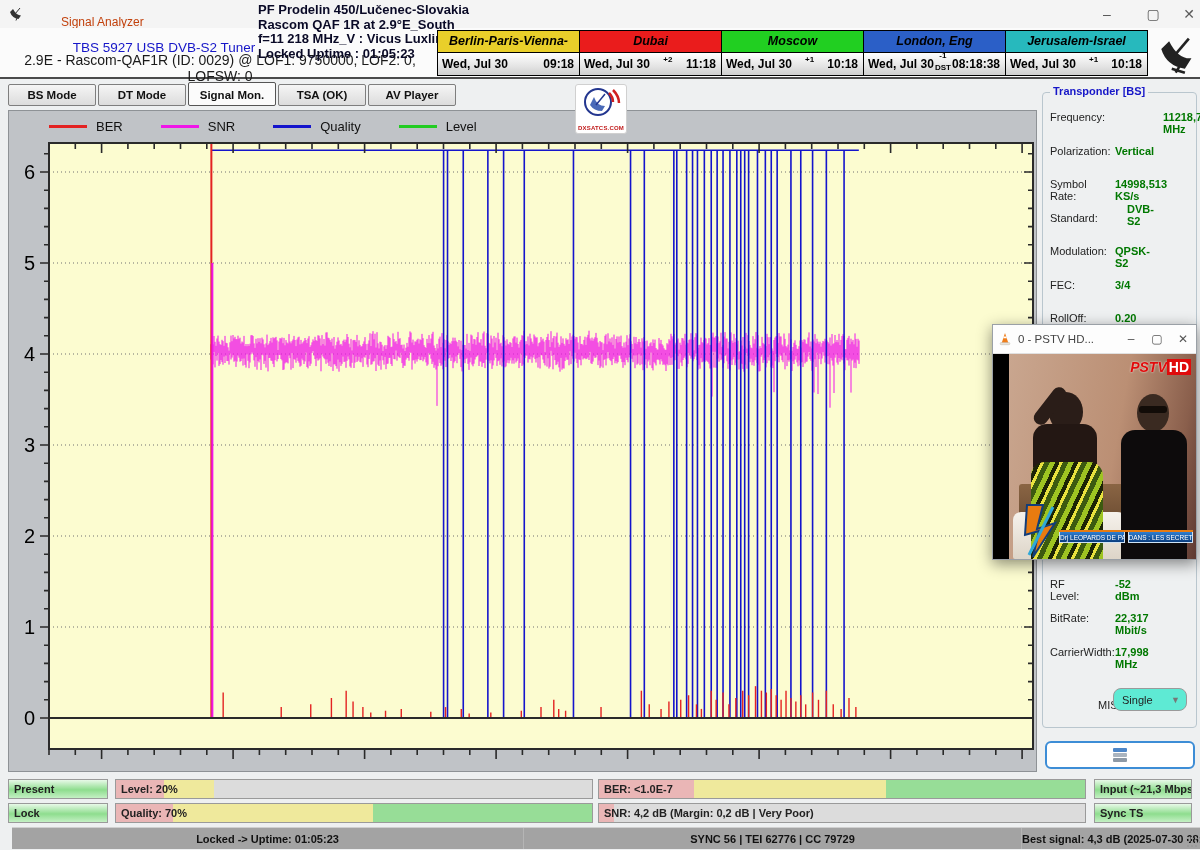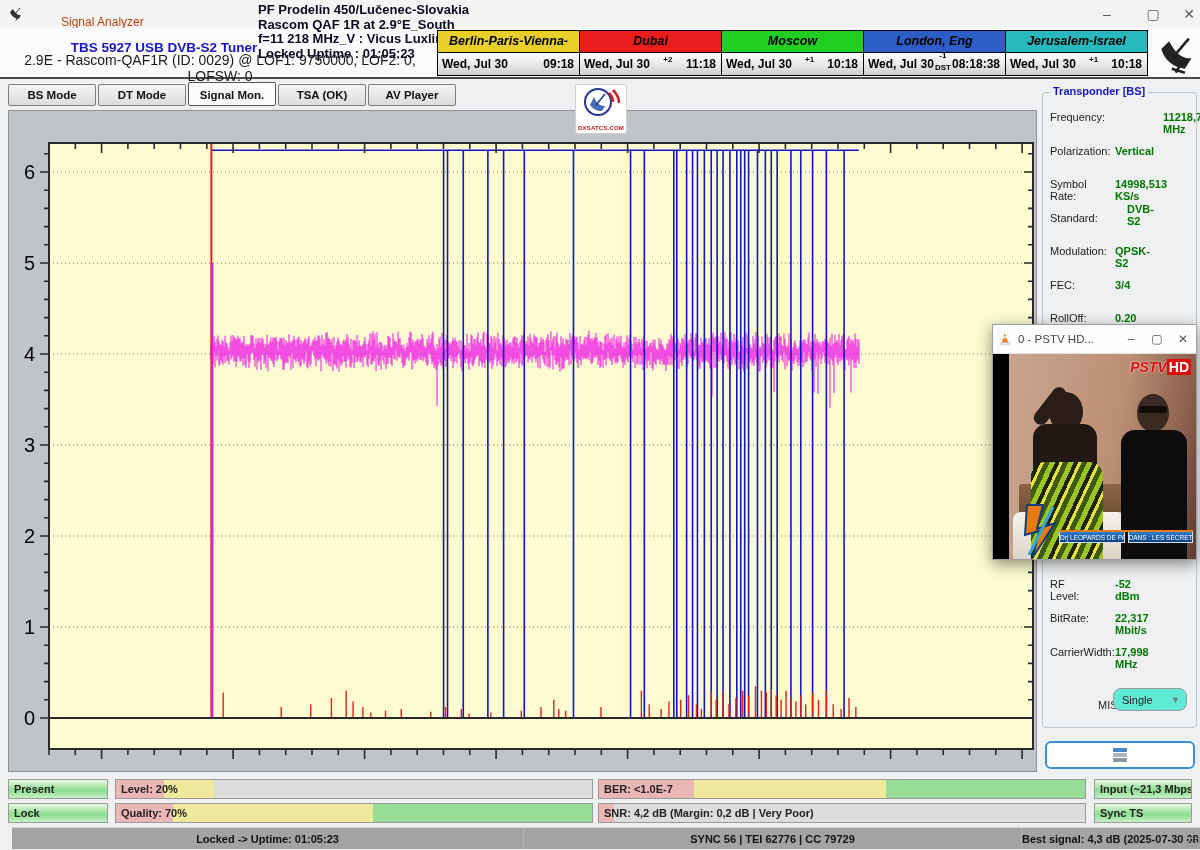--- a/index.html
+++ b/index.html
@@ -7,21 +7,21 @@
   body { font-family:"Liberation Sans", sans-serif; background:#eef0f1; position:relative; overflow:hidden; }
   .abs { position:absolute; }
 
   
   #titlebar { left:0; top:0; width:1200px; height:28px; background:#f4f4f4; }
   #app-title { left:30px; top:15px; font-size:12px; color:#c2410c;margin-left:31px; }
   #app-icon { left:8px; top:5px; }
   .winbtn { top:2px; width:34px; height:24px; color:#5a5a5a; font-size:14px; text-align:center; line-height:24px; }
   #infostrip { left:0; top:28px; width:1200px; height:49px; background:#fbfbfb; }
   #topsep { left:0; top:77px; width:1200px; height:2px; background:#4b4b4b; }
-  #tuner-title { left:0; top:40px; width:300px; text-align:center; font-size:13.5px; font-weight:bold; color:#1616c8;padding-left:28px; }
+  #tuner-title { left:0; top:40px; width:300px; text-align:center; font-size:13.5px; font-weight:normal; color:#1616c8;padding-left:28px; }
   #tuner-sub { left:0; top:52px; width:440px; text-align:center; font-size:14px; color:#1a1a1a; }
   #site-info { left:258px; top:3px; font-size:13px; font-weight:bold; color:#090926; line-height:14.5px; white-space:nowrap; }
 
   
   #clockbar { left:437px; top:30px; width:711px; height:46px; display:flex; }
   .clock-cell { flex:1; border:1px solid #000; border-right:none; }
   .clock-cell:last-child { border-right:1px solid #000; }
   .clock-city { height:22px; text-align:center; font-size:12.5px; font-weight:bold; font-style:italic; color:#000; line-height:21px; border-bottom:1px solid #000; overflow:hidden; }
   .clock-time { height:22px; background:linear-gradient(#ffffff,#e4e4e4 60%,#cfcfcf); display:flex; align-items:center; font-size:12px; font-weight:bold; color:#000; }
   .clock-date { padding-left:4px; white-space:nowrap; }
@@ -162,20 +162,30 @@
 
 <div class="abs" id="tabs">
     <div class="tab">BS Mode</div>
     <div class="tab">DT Mode</div>
     <div class="tab active">Signal Mon.</div>
     <div class="tab">TSA (OK)</div>
     <div class="tab">AV Player</div>
   </div>
 
 <div class="abs" id="chart-panel">
+  <div class="abs" id="legend">
+      <span class="leg-line" style="background: rgb(227, 34, 34);"></span>
+      <span class="leg-label">BER</span>
+      <span class="leg-line" style="background: rgb(240, 21, 232);"></span>
+      <span class="leg-label">SNR</span>
+      <span class="leg-line" style="background: rgb(20, 20, 204);"></span>
+      <span class="leg-label">Quality</span>
+      <span class="leg-line" style="background: rgb(34, 204, 34);"></span>
+      <span class="leg-label">Level</span>
+    </div>
   <svg class="abs" id="plot-svg" width="1029" height="636" viewBox="0 26 1029 636">
       <rect x="40" y="32" width="984" height="606" fill="#fcfcd0"></rect>
       <line x1="40" y1="516" x2="1024" y2="516" stroke="#707070" stroke-width="1" stroke-dasharray="1,3"></line>
       <line x1="40" y1="425" x2="1024" y2="425" stroke="#707070" stroke-width="1" stroke-dasharray="1,3"></line>
       <line x1="40" y1="334" x2="1024" y2="334" stroke="#707070" stroke-width="1" stroke-dasharray="1,3"></line>
       <line x1="40" y1="243" x2="1024" y2="243" stroke="#707070" stroke-width="1" stroke-dasharray="1,3"></line>
       <line x1="40" y1="152" x2="1024" y2="152" stroke="#707070" stroke-width="1" stroke-dasharray="1,3"></line>
       <line x1="40" y1="61" x2="1024" y2="61" stroke="#707070" stroke-width="1" stroke-dasharray="1,3"></line>
       <line x1="202.36" y1="39.15999999999997" x2="849.832" y2="39.15999999999997" stroke="#1414cc" stroke-width="1.5"></line>
       <path d="M202 233.2V248.5M203 234.7V249.2M204 233.3V253.4M205 225.0V240.9M206 230.8V256.4M207 234.8V245.0M208 227.5V249.6M209 224.6V242.2M210 230.6V254.9M211 233.2V253.1M212 233.9V249.0M213 228.8V251.1M214 230.1V253.7M215 234.8V245.6M216 224.9V252.0M217 231.8V244.7M218 232.2V250.1M219 236.3V250.0M220 239.6V253.6M221 231.3V242.5M222 224.6V248.5M223 230.2V246.6M224 224.0V244.2M225 227.4V250.7M226 225.8V249.7M227 228.1V255.9M228 228.2V250.5M229 224.7V244.6M230 227.8V246.7M231 226.7V250.7M232 232.5V250.0M233 230.5V247.7M234 231.5V254.6M235 224.9V247.5M236 235.1V253.9M237 233.0V256.6M238 235.2V243.4M239 233.0V249.8M240 234.9V257.2M241 232.7V251.5M242 224.3V243.4M243 224.0V241.4M244 225.0V242.7M245 232.4V249.4M246 236.9V255.8M247 227.8V246.2M248 232.4V258.7M249 227.2V250.0M250 230.9V251.4M251 227.2V248.5M252 232.3V259.0M253 226.6V243.4M254 228.4V244.3M255 233.3V252.9M256 236.4V249.8M257 232.4V256.6M258 223.6V243.8M259 234.1V260.4M260 232.5V247.0M261 230.1V246.9M262 226.9V249.6M263 231.5V249.9M264 226.3V252.9M265 227.4V256.1M266 226.7V249.2M267 225.9V244.1M268 229.4V250.4M269 239.0V248.0M270 230.5V243.9M271 227.1V244.1M272 227.7V248.0M273 226.5V249.4M274 232.2V259.0M275 226.9V258.5M276 234.3V252.4M277 229.1V251.3M278 231.5V251.4M279 232.4V252.4M280 223.1V244.6M281 230.5V247.2M282 232.3V258.7M283 230.2V242.1M284 228.5V257.1M285 224.9V248.1M286 229.0V248.7M287 235.1V251.7M288 228.5V246.8M289 226.4V249.9M290 225.7V251.7M291 233.3V255.7M292 228.9V254.7M293 232.7V247.6M294 231.3V249.3M295 229.8V253.0M296 227.0V250.4M297 229.0V241.6M298 232.1V256.0M299 227.5V257.4M300 225.2V250.4M301 236.0V254.9M302 234.2V252.7M303 231.3V241.9M304 228.4V240.0M305 230.0V244.6M306 225.8V248.1M307 229.1V255.1M308 230.0V247.3M309 224.3V249.6M310 224.7V248.6M311 227.4V247.2M312 234.5V260.3M313 224.1V242.8M314 233.1V245.5M315 228.0V247.2M316 234.6V248.3M317 221.5V252.8M318 221.3V248.4M319 226.7V251.7M320 227.2V255.0M321 229.1V250.3M322 231.1V255.9M323 227.6V242.4M324 234.8V260.0M325 226.0V253.3M326 237.7V253.3M327 234.2V255.1M328 230.7V257.7M329 226.4V248.6M330 229.5V260.7M331 233.8V251.2M332 232.9V254.9M333 234.7V252.8M334 229.9V245.6M335 228.6V250.9M336 231.1V250.6M337 228.6V256.8M338 223.0V249.8M339 226.0V245.5M340 232.7V248.4M341 236.3V255.4M342 227.9V256.8M343 239.4V251.8M344 229.3V243.5M345 228.9V257.0M346 229.2V251.6M347 231.0V245.6M348 223.9V251.0M349 235.3V249.7M350 229.3V245.8M351 233.9V250.9M352 235.6V251.4M353 235.2V247.3M354 232.9V255.9M355 230.4V245.8M356 226.1V246.7M357 233.1V244.0M358 239.1V253.5M359 232.7V256.2M360 229.4V247.9M361 222.3V242.5M362 235.0V253.7M363 222.8V253.2M364 220.2V250.6M365 228.3V250.2M366 222.7V247.2M367 236.5V260.0M368 221.2V243.9M369 232.3V253.7M370 237.4V255.0M371 230.7V249.5M372 231.1V258.7M373 233.7V244.9M374 240.0V249.3M375 235.4V253.7M376 234.1V245.9M377 237.9V258.2M378 234.2V252.9M379 224.8V252.6M380 225.9V246.9M381 226.9V246.8M382 236.1V253.0M383 235.6V255.0M384 222.4V244.0M385 228.1V248.0M386 231.2V248.3M387 230.1V239.5M388 232.8V249.7M389 220.8V245.1M390 227.9V246.2M391 227.2V246.9M392 234.0V241.8M393 233.7V252.1M394 237.5V257.0M395 233.6V254.6M396 240.0V254.8M397 236.7V248.6M398 231.9V246.7M399 235.7V247.0M400 226.2V249.7M401 220.4V241.5M402 221.6V241.8M403 231.5V258.6M404 228.6V249.5M405 234.1V248.9M406 230.4V252.6M407 230.7V248.5M408 228.8V250.6M409 227.7V248.1M410 232.5V245.5M411 228.3V249.2M412 229.1V249.0M413 222.9V245.7M414 227.2V250.3M415 234.2V248.4M416 236.0V246.0M417 237.0V251.4M418 227.9V254.8M419 232.1V253.5M420 224.1V241.9M421 232.2V243.0M422 227.6V247.7M423 222.8V253.0M424 220.8V250.8M425 234.5V256.8M426 237.0V254.2M427 239.6V258.6M428 232.9V294.9M429 237.4V255.2M430 227.7V248.4M431 225.6V252.0M432 236.1V254.8M433 222.1V253.5M434 231.8V258.3M435 228.2V246.2M436 237.3V249.8M437 229.0V256.0M438 224.1V241.2M439 230.4V247.8M440 233.8V247.1M441 231.7V243.8M442 233.0V250.0M443 230.2V246.5M444 226.6V257.2M445 230.1V251.5M446 226.7V250.1M447 229.7V245.5M448 231.1V252.2M449 235.4V243.8M450 229.0V242.0M451 238.3V247.9M452 229.7V256.1M453 239.1V260.4M454 233.7V245.8M455 234.0V248.4M456 234.0V252.2M457 237.6V247.9M458 222.9V246.8M459 239.0V252.9M460 231.9V258.9M461 239.9V251.3M462 223.6V246.6M463 224.5V253.5M464 232.9V255.3M465 228.0V252.7M466 228.4V248.5M467 233.8V246.1M468 226.0V245.3M469 221.2V244.1M470 231.4V255.0M471 231.8V250.4M472 228.2V250.7M473 234.5V255.8M474 222.4V252.1M475 220.5V251.9M476 234.8V257.1M477 237.2V248.7M478 222.1V242.2M479 222.8V240.9M480 231.9V249.8M481 232.7V252.4M482 224.5V249.3M483 227.6V257.9M484 236.3V254.4M485 225.0V249.4M486 231.5V242.9M487 226.7V246.9M488 239.1V254.9M489 221.7V250.2M490 228.2V249.4M491 232.8V253.8M492 231.8V247.4M493 235.2V255.4M494 224.2V251.4M495 226.2V250.3M496 229.7V256.3M497 234.5V255.4M498 228.3V251.8M499 232.8V249.2M500 233.6V252.3M501 231.1V249.5M502 231.9V246.8M503 236.0V252.6M504 227.4V249.3M505 225.5V252.7M506 225.4V247.2M507 231.6V251.5M508 226.6V249.8M509 233.0V247.4M510 236.6V257.1M511 230.7V252.0M512 228.9V242.6M513 224.2V255.0M514 224.9V253.5M515 219.9V245.7M516 233.5V247.1M517 230.2V244.6M518 233.1V244.5M519 225.4V251.6M520 234.4V247.9M521 222.7V248.3M522 227.4V245.6M523 230.7V251.8M524 232.7V246.5M525 223.5V243.6M526 225.4V247.9M527 226.8V251.5M528 226.3V247.2M529 235.3V256.6M530 232.1V246.2M531 231.2V257.5M532 226.0V243.8M533 229.4V244.4M534 227.7V248.5M535 230.6V252.1M536 241.0V254.4M537 229.0V243.9M538 226.0V255.6M539 222.8V247.3M540 229.1V257.6M541 236.0V255.8M542 220.2V239.8M543 231.2V244.8M544 227.2V258.3M545 225.0V243.7M546 236.6V249.1M547 225.4V254.1M548 221.6V253.3M549 231.7V250.7M550 235.9V256.4M551 233.7V260.7M552 225.3V246.9M553 231.9V258.7M554 227.4V257.2M555 232.8V257.6M556 234.7V250.0M557 227.3V246.4M558 229.1V248.8M559 228.4V248.6M560 233.0V254.3M561 222.1V240.2M562 229.1V253.1M563 225.5V245.2M564 223.7V247.7M565 225.0V250.6M566 227.7V241.7M567 225.9V247.7M568 226.2V252.0M569 231.5V256.8M570 238.4V248.3M571 225.1V249.0M572 233.0V254.3M573 232.9V245.2M574 234.2V248.4M575 228.9V247.2M576 225.7V247.3M577 233.9V248.2M578 226.3V247.6M579 223.8V246.3M580 219.7V249.0M581 227.4V240.9M582 229.5V252.3M583 226.6V253.0M584 229.8V250.6M585 227.7V245.2M586 226.2V246.9M587 221.9V246.4M588 226.8V243.9M589 231.4V254.1M590 235.7V249.6M591 230.0V257.1M592 231.2V255.5M593 231.4V243.3M594 239.1V256.7M595 232.5V248.9M596 224.8V248.1M597 223.3V254.4M598 233.2V247.5M599 222.3V241.0M600 230.4V247.3M601 227.5V249.1M602 231.4V250.2M603 226.3V254.1M604 233.9V248.0M605 223.6V245.8M606 237.5V252.3M607 228.0V250.0M608 225.4V252.5M609 231.5V251.1M610 225.5V244.6M611 231.0V244.6M612 224.6V247.8M613 235.1V251.1M614 236.7V256.8M615 231.5V251.1M616 236.5V254.2M617 230.7V246.8M618 224.2V249.0M619 234.1V251.3M620 227.5V246.4M621 223.2V243.9M622 230.3V241.9M623 233.0V247.8M624 238.0V251.2M625 225.8V244.5M626 232.3V257.2M627 226.0V244.4M628 233.1V253.7M629 230.9V252.6M630 228.0V243.4M631 231.0V254.2M632 236.6V244.8M633 227.3V253.3M634 230.5V259.2M635 226.0V243.9M636 230.1V253.7M637 237.8V248.3M638 229.6V257.2M639 235.5V250.5M640 235.2V248.7M641 232.4V254.3M642 231.3V241.6M643 235.0V257.1M644 228.4V259.4M645 232.1V250.9M646 228.6V252.4M647 237.0V254.4M648 238.5V248.8M649 238.6V248.2M650 227.1V249.2M651 232.6V253.4M652 228.9V248.2M653 233.2V250.4M654 234.5V253.9M655 237.3V252.9M656 238.8V254.2M657 238.8V260.0M658 232.2V252.9M659 233.4V254.3M660 228.2V245.4M661 229.7V254.0M662 222.8V246.9M663 225.3V253.8M664 227.7V246.2M665 223.1V249.7M666 233.6V249.1M667 231.7V242.7M668 229.5V258.0M669 227.5V245.2M670 238.7V257.9M671 231.7V242.7M672 233.9V251.5M673 227.0V255.1M674 227.4V249.0M675 229.7V246.9M676 222.8V245.4M677 233.6V248.3M678 231.6V256.2M679 232.3V252.9M680 228.9V242.0M681 228.4V244.8M682 222.2V247.7M683 228.2V245.9M684 228.9V250.3M685 239.3V248.1M686 226.2V245.6M687 222.1V242.6M688 223.4V249.1M689 236.9V258.6M690 234.0V254.2M691 233.7V257.7M692 226.6V247.2M693 231.1V251.3M694 232.2V250.7M695 229.0V249.9M696 226.8V250.9M697 227.6V249.2M698 233.4V250.2M699 232.1V251.0M700 227.1V252.7M701 234.1V257.5M702 233.8V257.4M703 225.8V285.6M704 221.6V240.7M705 226.6V256.6M706 226.6V240.8M707 225.0V256.8M708 232.2V248.4M709 225.6V247.4M710 232.1V250.7M711 230.3V243.4M712 221.7V249.2M713 235.9V247.9M714 234.0V256.8M715 225.6V252.2M716 221.1V245.0M717 227.6V243.6M718 227.5V250.3M719 237.4V257.8M720 230.8V253.0M721 238.9V259.4M722 221.4V249.4M723 229.6V254.0M724 231.9V248.4M725 222.9V246.0M726 231.1V254.2M727 227.2V251.8M728 233.4V243.8M729 229.7V248.6M730 240.8V258.5M731 240.0V248.3M732 229.6V251.9M733 234.5V253.1M734 226.0V257.9M735 238.1V260.7M736 235.6V253.7M737 221.9V242.0M738 237.6V257.7M739 224.1V245.0M740 230.0V247.6M741 234.1V251.2M742 236.6V247.7M743 237.2V254.2M744 225.1V251.2M745 232.6V254.8M746 228.2V249.3M747 221.0V246.1M748 236.8V251.8M749 224.2V253.7M750 237.7V260.5M751 235.1V260.1M752 237.0V245.7M753 225.9V243.5M754 231.9V251.9M755 233.2V249.1M756 233.6V247.0M757 235.1V256.4M758 222.8V252.2M759 226.2V246.2M760 233.1V249.6M761 226.2V242.4M762 226.1V256.3M763 237.4V254.6M764 239.8V257.1M765 229.0V281.2M766 226.6V250.2M767 225.3V243.1M768 225.0V246.1M769 231.9V246.1M770 222.1V251.3M771 225.5V243.6M772 225.5V244.9M773 233.6V249.2M774 235.4V251.2M775 222.5V241.8M776 227.9V258.4M777 235.1V244.6M778 236.4V255.1M779 233.6V249.1M780 222.3V250.7M781 239.4V248.7M782 228.3V248.2M783 239.9V260.0M784 236.0V250.3M785 231.8V253.0M786 229.3V248.6M787 233.9V245.1M788 237.7V251.4M789 238.0V255.3M790 235.2V249.5M791 229.5V254.5M792 236.6V251.6M793 229.2V251.1M794 231.1V256.0M795 228.3V241.4M796 228.7V252.4M797 232.5V250.8M798 233.1V250.6M799 226.5V245.6M800 221.4V241.0M801 235.5V248.0M802 230.5V249.9M803 237.4V259.9M804 228.5V251.2M805 230.5V281.5M806 223.1V248.3M807 232.2V256.0M808 227.8V241.7M809 230.6V283.0M810 232.8V248.1M811 230.7V242.7M812 235.7V253.2M813 232.2V247.5M814 230.0V241.1M815 230.7V244.7M816 227.8V251.6M817 230.2V246.5M818 229.5V253.1M819 231.1V245.2M820 232.6V253.3M821 226.5V296.7M822 234.6V246.9M823 223.0V249.6M824 233.2V254.6M825 232.2V282.0M826 224.0V246.7M827 231.1V243.6M828 229.0V251.6M829 231.3V253.7M830 222.8V247.0M831 234.0V250.8M832 228.9V247.8M833 225.0V249.3M834 223.2V246.2M835 225.0V252.5M836 238.1V259.2M837 238.2V246.7M838 228.8V249.3M839 226.9V249.3M840 224.9V254.6M841 233.2V247.7M842 227.7V281.6M843 230.8V249.6M844 228.9V248.5M845 233.3V256.9M846 222.4V251.7M847 227.9V257.2M848 235.7V248.6M849 227.8V249.4M850 229.5V252.9" stroke="#f015e8" stroke-width="1" fill="none"></path>

